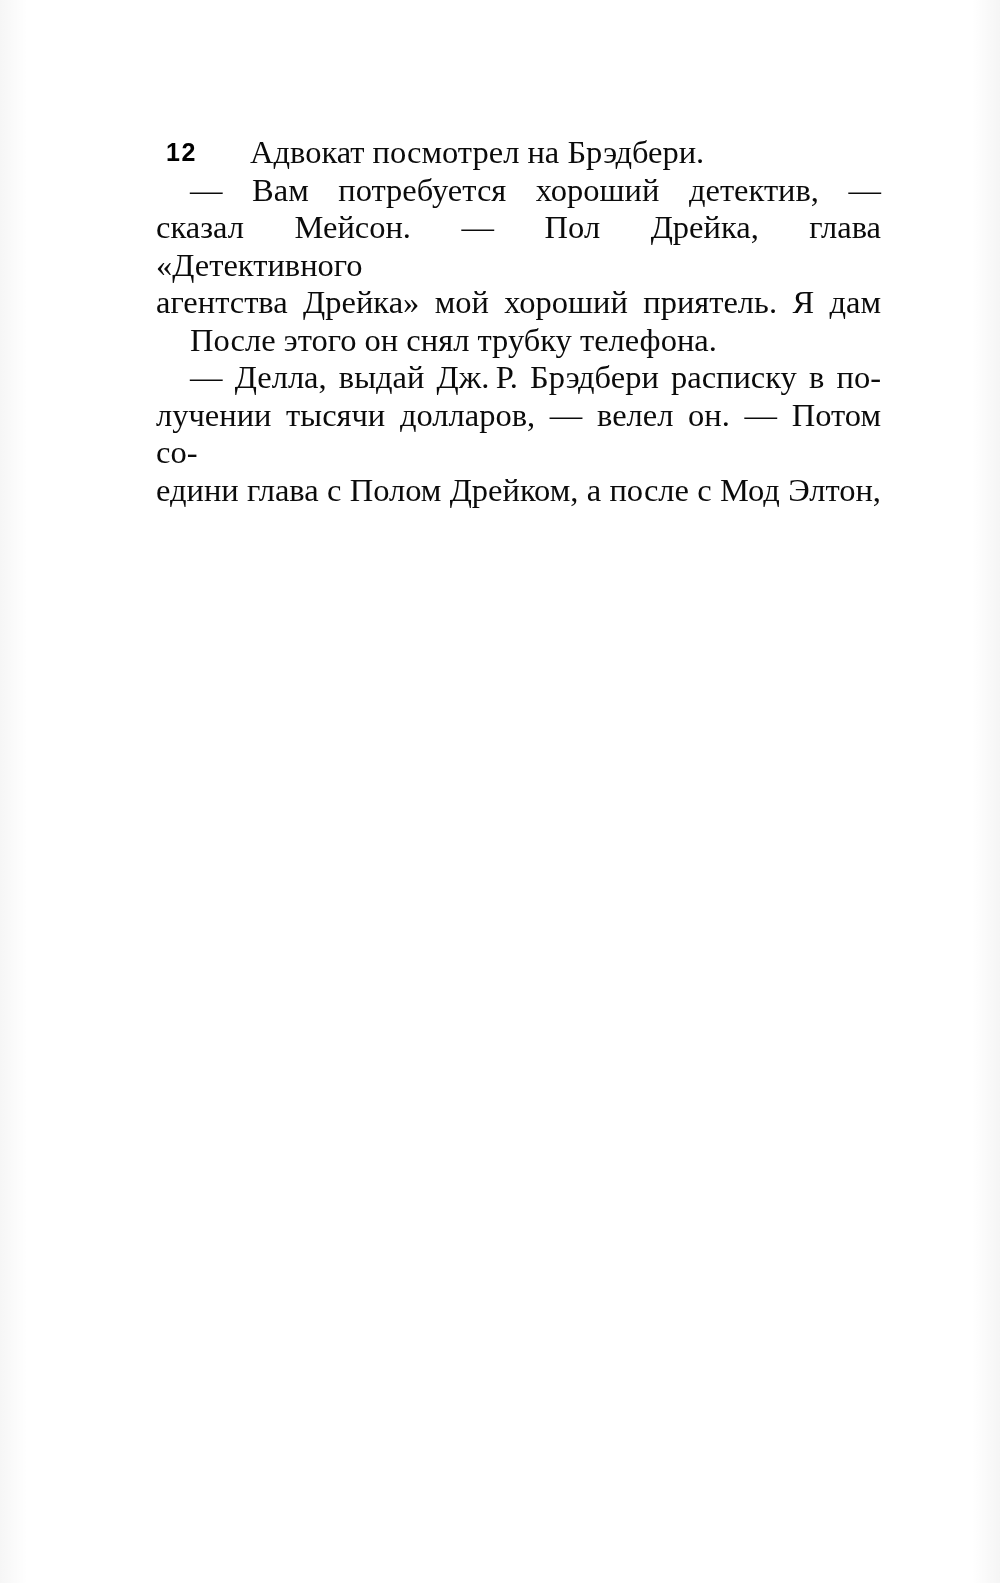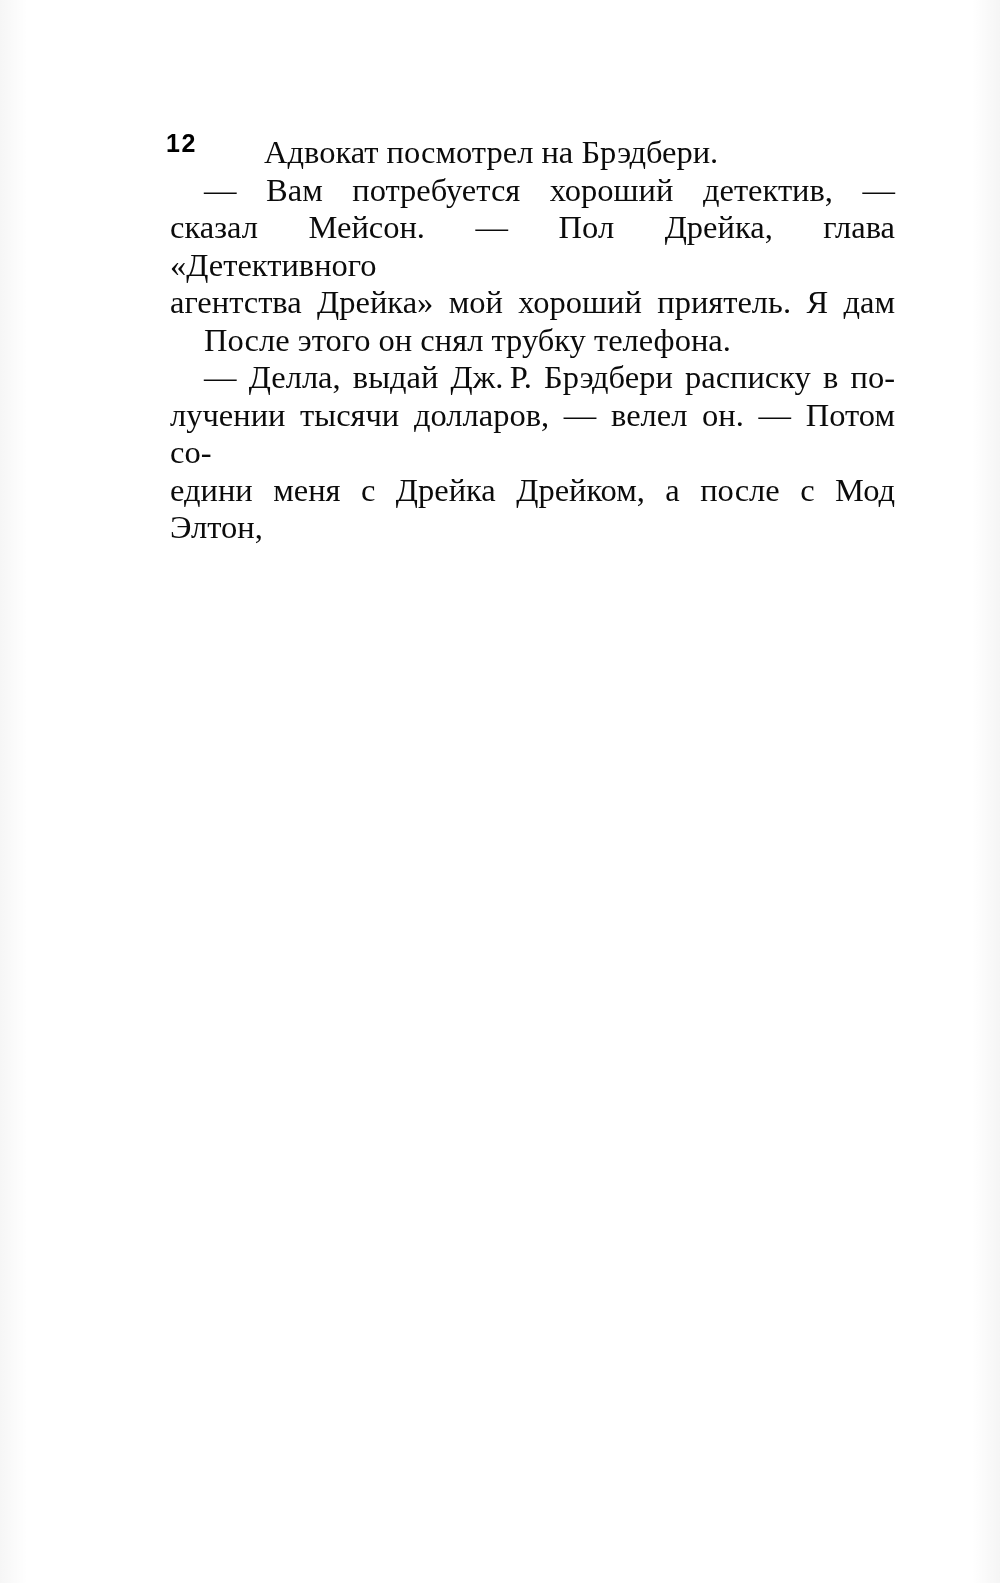--- a/index.html
+++ b/index.html
@@ -26,30 +26,30 @@
     left: 0;
     background: linear-gradient(to right, rgba(0,0,0,0.035), rgba(0,0,0,0));
   }
   .edge-right {
     right: 0;
     background: linear-gradient(to left, rgba(0,0,0,0.04), rgba(0,0,0,0));
   }
   .page-number {
     position: absolute;
     left: 166px;
-    top: 129px;
+    top: 138px;
     font-family: "Liberation Sans", "DejaVu Sans", sans-serif;
     font-weight: 700;
     font-size: 25px;
     letter-spacing: 1.5px;
     color: #000000;
   }
   .text-block {
     position: absolute;
-    left: 170px;
+    left: 156px;
     top: 134px;
     width: 725px;
     font-family: "Liberation Serif", "DejaVu Serif", serif;
     font-size: 32.5px;
     line-height: 37.5px;
     color: #0b0b0b;
   }
   .line {
     text-align: left;
   }
@@ -79,16 +79,16 @@
         <div class="line justify ind-para">— Вам потребуется хороший детектив, —</div>
         <div class="line justify">сказал Мейсон. — Пол Дрейка, глава «Детективного</div>
         <div class="line justify">агентства Дрейка» мой хороший приятель. Я дам</div>
       </div>
       <div>
         <div class="line ind-para">После этого он снял трубку телефона.</div>
       </div>
       <div>
         <div class="line justify ind-para">— Делла, выдай Дж. Р. Брэдбери расписку в по-</div>
         <div class="line justify">лучении тысячи долларов, — велел он. — Потом со-</div>
-        <div class="line justify">едини меня с Дрейка Дрейком, а после с Мод Элтон,</div>
+        <div class="line justify">едини глава с Полом Дрейком, а после с Мод Элтон,</div>
       </div>
     </div>
 </div>
 
 </body></html>

